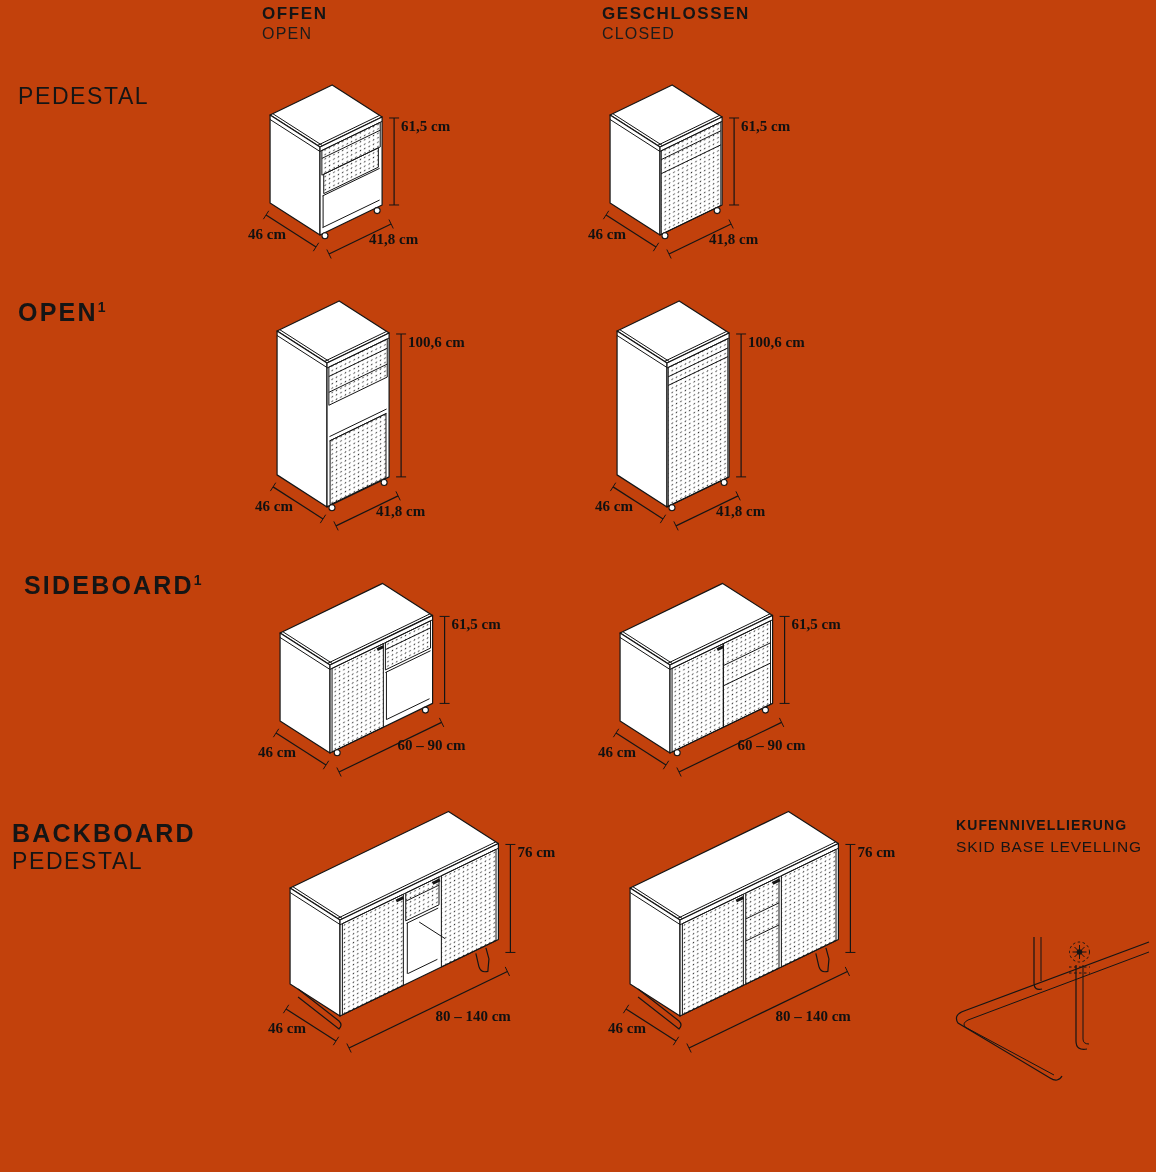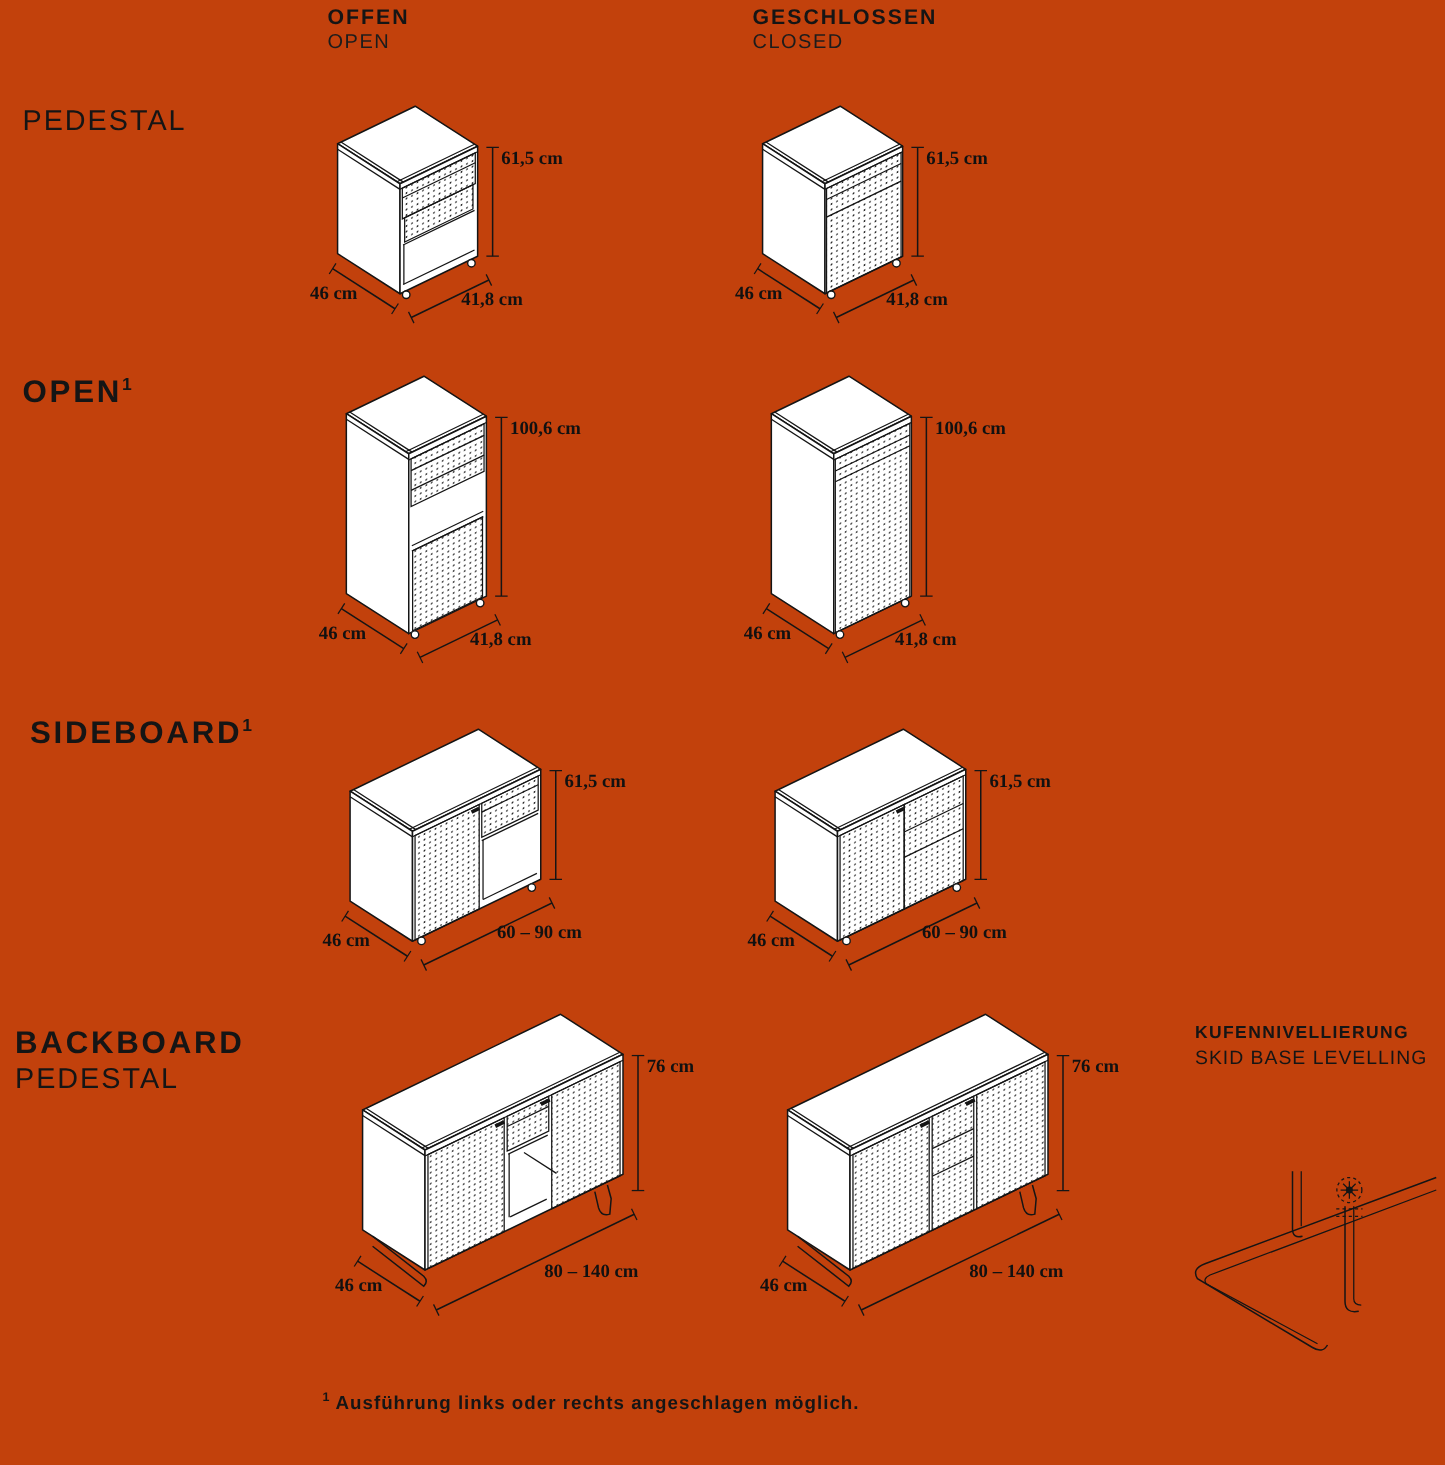--- a/index.html
+++ b/index.html
@@ -343,16 +343,13 @@
       <g class="ln">
         <line x1="129.5" y1="20" x2="129.5" y2="34"></line>
           <line x1="122.5" y1="27" x2="136.5" y2="27"></line>
         <line x1="124.5" y1="22" x2="134.5" y2="32"></line>
           <line x1="134.5" y1="22" x2="124.5" y2="32"></line>
       </g>
       <path class="dash" d="M 119,42 H 140 M 119,48 H 140"></path>
     </g>
   </svg>
 
-  <div class="abs fnote b" style="left:258px;top:1105px;">
-    <sup>1</sup><span>Ausführung links oder rechts angeschlagen möglich.</span>
-  </div>
 </div>
 
 </body></html>

